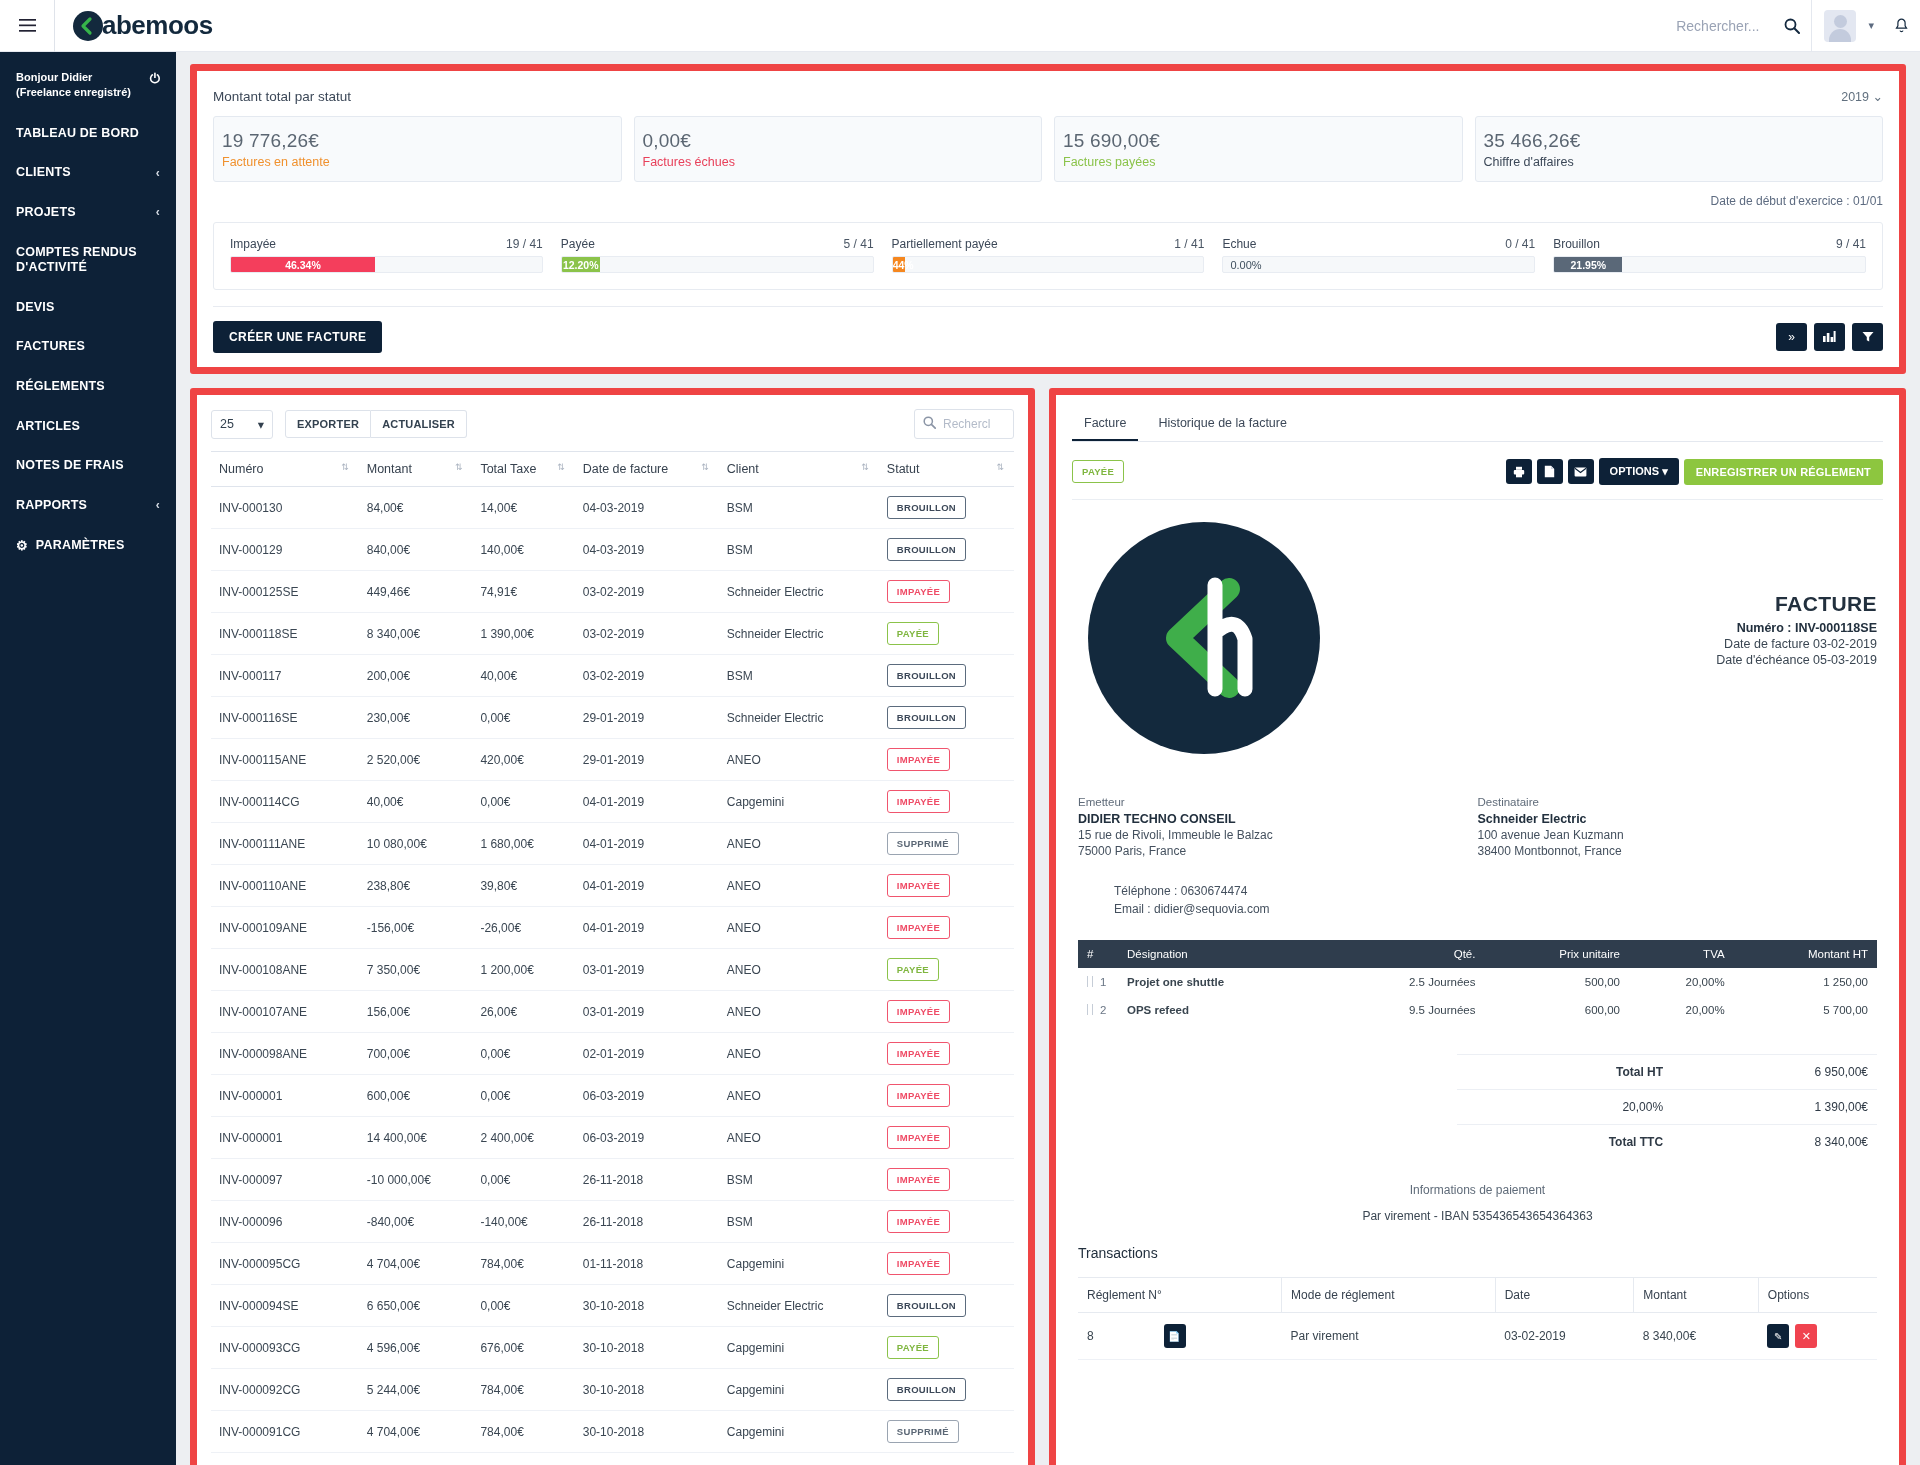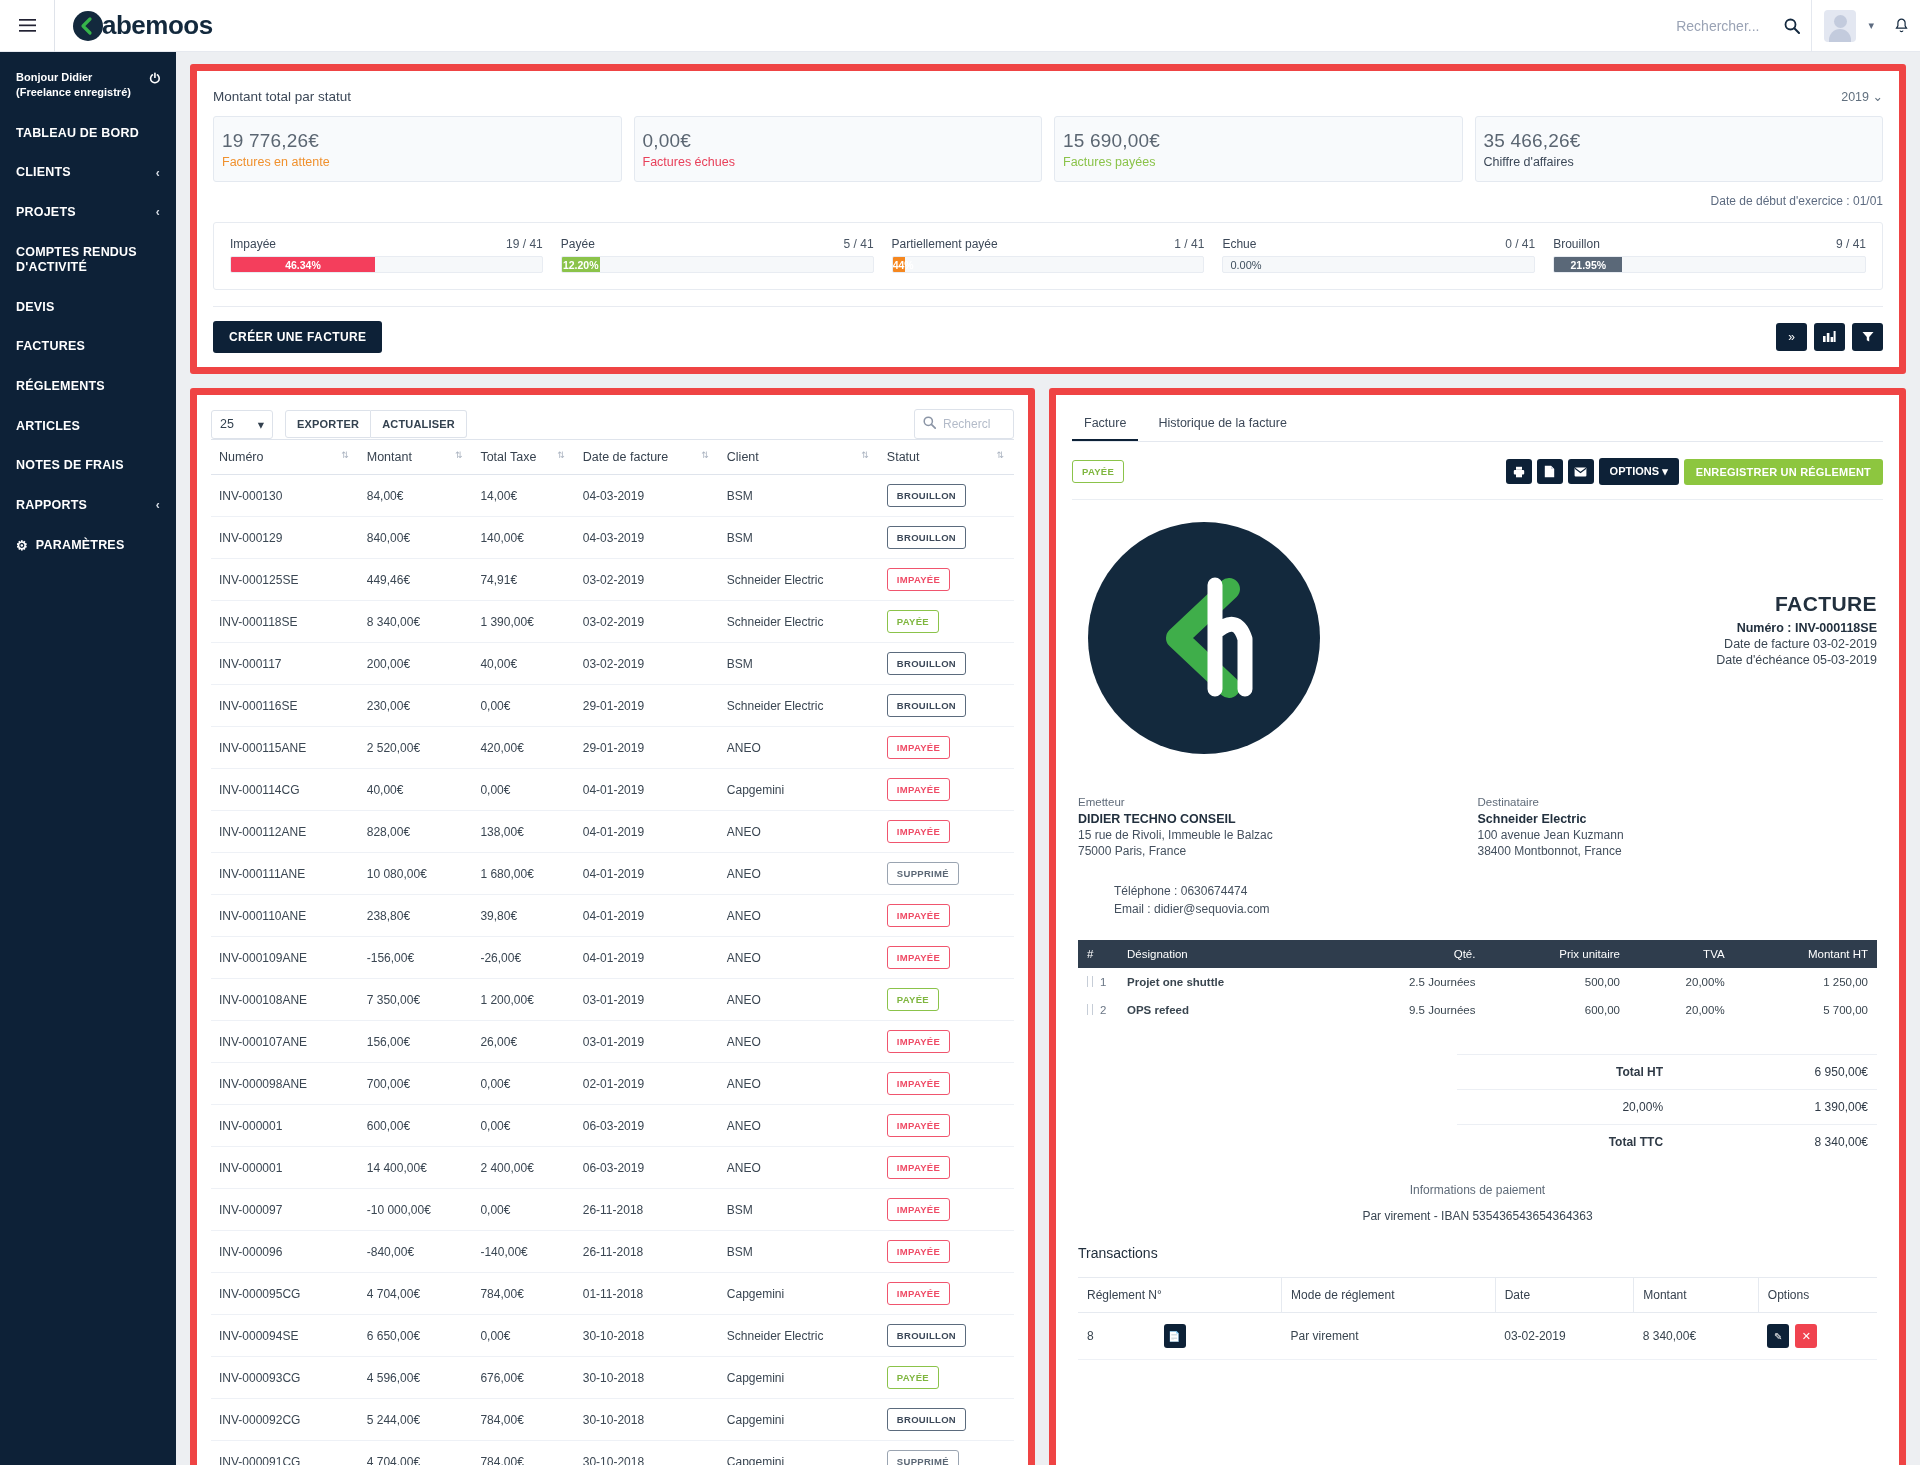--- a/index.html
+++ b/index.html
@@ -129,21 +129,21 @@
   .sq{
     width:31px;height:28px;background:#0d2137;border-radius:3px;color:#fff;
     display:flex;align-items:center;justify-content:center;cursor:pointer;font-size:12px;
   }
 
   
   .lower{display:flex;gap:14px;margin-top:14px;}
   .left-panel{width:845px;padding:14px 14px 14px 14px;}
   .right-panel{flex:1;padding:12px 16px 16px 16px;}
 
-  .tbl-toolbar{display:flex;align-items:center;gap:0;}
+  .tbl-toolbar{display:flex;align-items:center;gap:0;margin-bottom:12px;}
   .len-sel{
     border:1px solid #dde2ea;border-radius:3px;font-size:12.5px;padding:6px 8px;
     width:62px;display:flex;justify-content:space-between;align-items:center;cursor:pointer;color:#33414f;
     background:#fff;
   }
   .tb-btn{
     border:1px solid #dde2ea;border-left:none;background:#fff;font-size:11px;font-weight:bold;
     padding:7px 11px;cursor:pointer;color:#33414f;font-family:"Liberation Sans",sans-serif;
     letter-spacing:.2px;
   }
@@ -552,28 +552,20 @@
               <td>29-01-2019</td>
               <td>ANEO</td>
               <td><span class="badge b-impayee">IMPAYÉE</span></td>
             </tr>
             <tr>
               <td>INV-000114CG</td>
               <td>40,00€</td>
               <td>0,00€</td>
               <td>04-01-2019</td>
               <td>Capgemini</td>
-              <td><span class="badge b-impayee">IMPAYÉE</span></td>
-            </tr>
-            <tr>
-              <td>INV-000112ANE</td>
-              <td>828,00€</td>
-              <td>138,00€</td>
-              <td>04-01-2019</td>
-              <td>ANEO</td>
               <td><span class="badge b-impayee">IMPAYÉE</span></td>
             </tr>
             <tr>
               <td>INV-000111ANE</td>
               <td>10 080,00€</td>
               <td>1 680,00€</td>
               <td>04-01-2019</td>
               <td>ANEO</td>
               <td><span class="badge b-supprime">SUPPRIMÉ</span></td>
             </tr>

